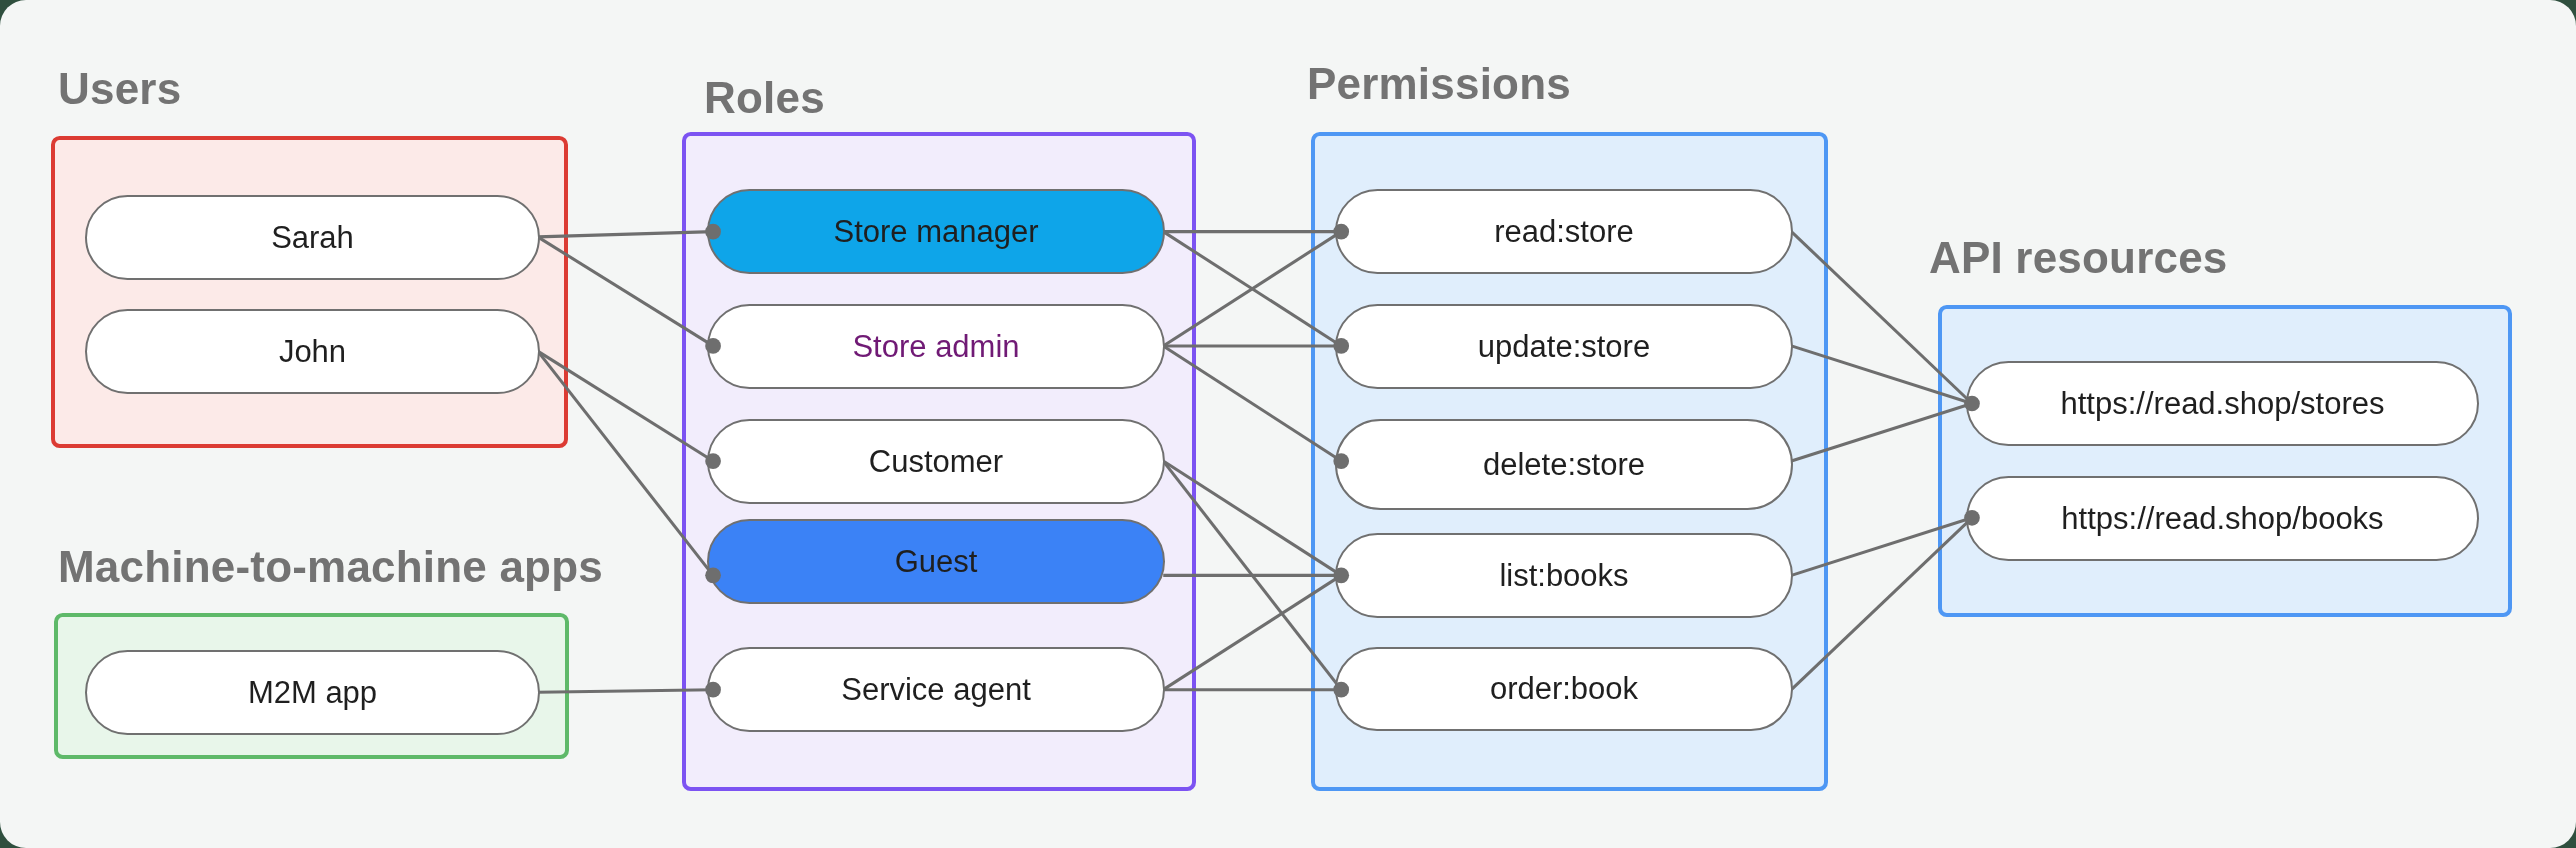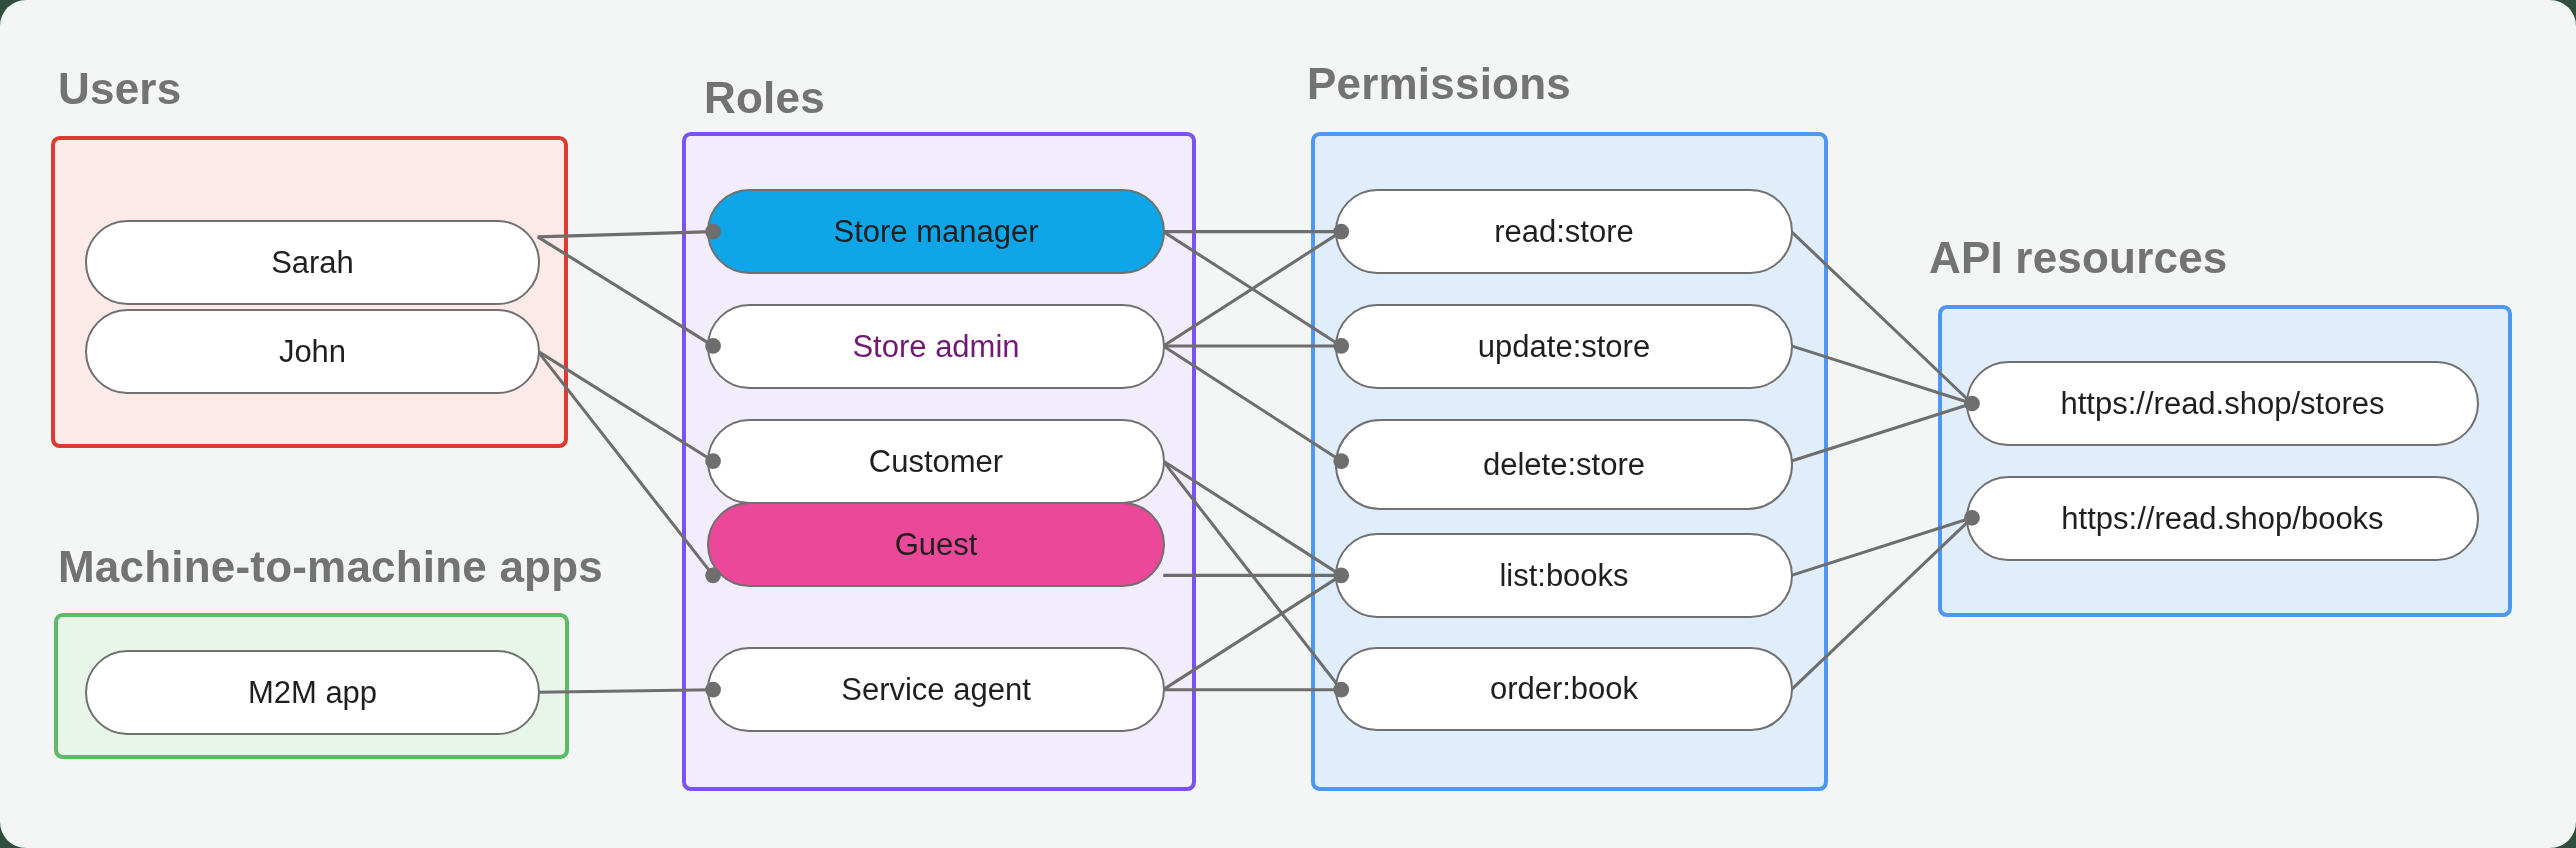--- a/index.html
+++ b/index.html
@@ -66,27 +66,27 @@
       <line x1="1333" y1="659.5" x2="1537" y2="659.5" stroke="#6e6e6e" stroke-width="3.5"></line>
       <line x1="1333" y1="790.5" x2="1537" y2="659.5" stroke="#6e6e6e" stroke-width="3.5"></line>
       <line x1="1333" y1="790.5" x2="1537" y2="790.5" stroke="#6e6e6e" stroke-width="3.5"></line>
       <line x1="2053" y1="265.5" x2="2260" y2="462.5" stroke="#6e6e6e" stroke-width="3.5"></line>
       <line x1="2053" y1="396.5" x2="2260" y2="462.5" stroke="#6e6e6e" stroke-width="3.5"></line>
       <line x1="2053" y1="528.5" x2="2260" y2="462.5" stroke="#6e6e6e" stroke-width="3.5"></line>
       <line x1="2053" y1="659.5" x2="2260" y2="593.5" stroke="#6e6e6e" stroke-width="3.5"></line>
       <line x1="2053" y1="790.5" x2="2260" y2="593.5" stroke="#6e6e6e" stroke-width="3.5"></line>
     </svg>
   <div id="nodes-layer">
-      <div class="node" style="left: 85px; top: 195px; width: 455px; height: 85px; background: rgb(255, 255, 255); border-color: rgb(112, 112, 112); color: rgb(31, 31, 31); margin-top: 25px;">Sarah</div>
+      <div class="node" style="left: 85px; top: 195px; width: 455px; height: 85px; background: rgb(255, 255, 255); border-color: rgb(112, 112, 112); color: rgb(31, 31, 31);">Sarah</div>
       <div class="node" style="left: 85px; top: 309px; width: 455px; height: 85px; background: rgb(255, 255, 255); border-color: rgb(112, 112, 112); color: rgb(31, 31, 31);">John</div>
       <div class="node" style="left: 85px; top: 650px; width: 455px; height: 85px; background: rgb(255, 255, 255); border-color: rgb(112, 112, 112); color: rgb(31, 31, 31);">M2M app</div>
       <div class="node" style="left: 707px; top: 189px; width: 458px; height: 85px; background: #0ea5e9; border-color: rgb(112, 112, 112); color: rgb(31, 31, 31);">Store manager</div>
       <div class="node" style="left: 707px; top: 304px; width: 458px; height: 85px; background: rgb(255, 255, 255); border-color: rgb(112, 112, 112); color: #701a75;">Store admin</div>
       <div class="node" style="left: 707px; top: 419px; width: 458px; height: 85px; background: rgb(255, 255, 255); border-color: rgb(112, 112, 112); color: rgb(31, 31, 31);">Customer</div>
-      <div class="node" style="left: 707px; top: 502px; width: 458px; height: 85px; background: #ec4899; border-color: rgb(112, 112, 112); color: rgb(31, 31, 31); text-align: right;">Guest</div>
+      <div class="node" style="left: 707px; top: 519px; width: 458px; height: 85px; background: #3b82f6; border-color: rgb(112, 112, 112); color: rgb(31, 31, 31); text-align: right;">Guest</div>
       <div class="node" style="left: 707px; top: 647px; width: 458px; height: 85px; background: rgb(255, 255, 255); border-color: rgb(112, 112, 112); color: rgb(31, 31, 31);">Service agent</div>
       <div class="node" style="left: 1335px; top: 189px; width: 458px; height: 85px; background: rgb(255, 255, 255); border-color: rgb(112, 112, 112); color: rgb(31, 31, 31);">read:store</div>
       <div class="node" style="left: 1335px; top: 304px; width: 458px; height: 85px; background: rgb(255, 255, 255); border-color: rgb(112, 112, 112); color: rgb(31, 31, 31);">update:store</div>
       <div class="node" style="left: 1335px; top: 419px; width: 458px; height: 91px; background: rgb(255, 255, 255); border-color: rgb(112, 112, 112); color: rgb(31, 31, 31);">delete:store</div>
       <div class="node" style="left: 1335px; top: 533px; width: 458px; height: 85px; background: rgb(255, 255, 255); border-color: rgb(112, 112, 112); color: rgb(31, 31, 31);">list:books</div>
       <div class="node" style="left: 1335px; top: 647px; width: 458px; height: 84px; background: rgb(255, 255, 255); border-color: rgb(112, 112, 112); color: rgb(31, 31, 31);">order:book</div>
       <div class="node" style="left: 1966px; top: 361px; width: 513px; height: 85px; background: rgb(255, 255, 255); border-color: rgb(112, 112, 112); color: rgb(31, 31, 31);">https://read.shop/stores</div>
       <div class="node" style="left: 1966px; top: 476px; width: 513px; height: 85px; background: rgb(255, 255, 255); border-color: rgb(112, 112, 112); color: rgb(31, 31, 31);">https://read.shop/books</div>
     </div>
   <svg id="dot-layer" class="edge-layer" style="position:absolute;left:0;top:0;width:2576px;height:848px;pointer-events:none;" xmlns="http://www.w3.org/2000/svg" viewBox="0 0 2952 972" width="2576" height="848">

